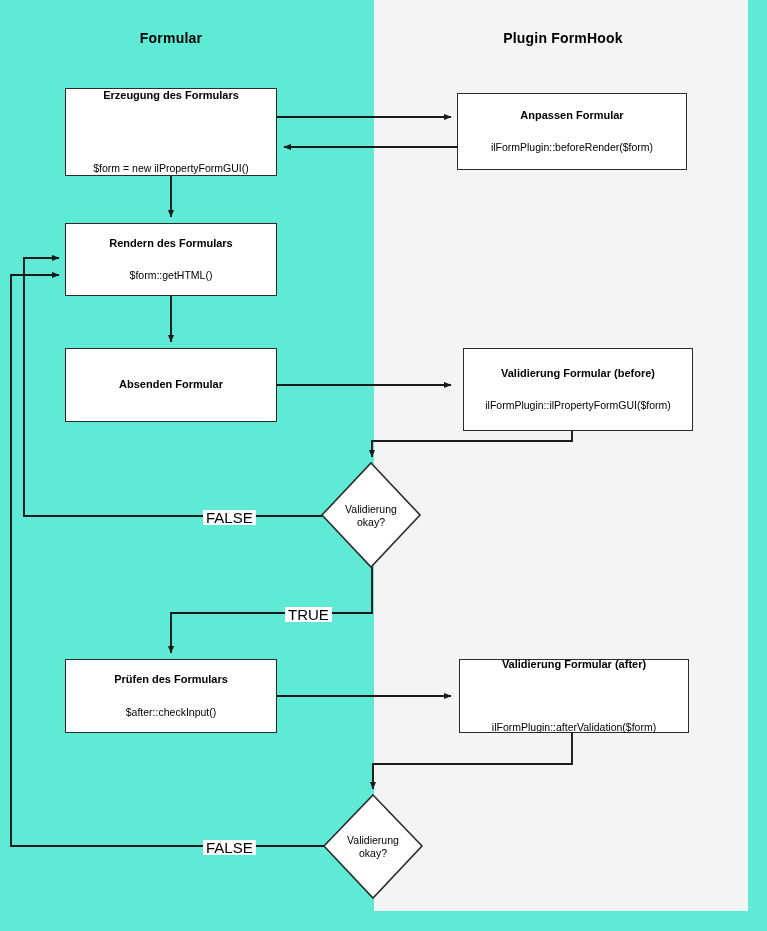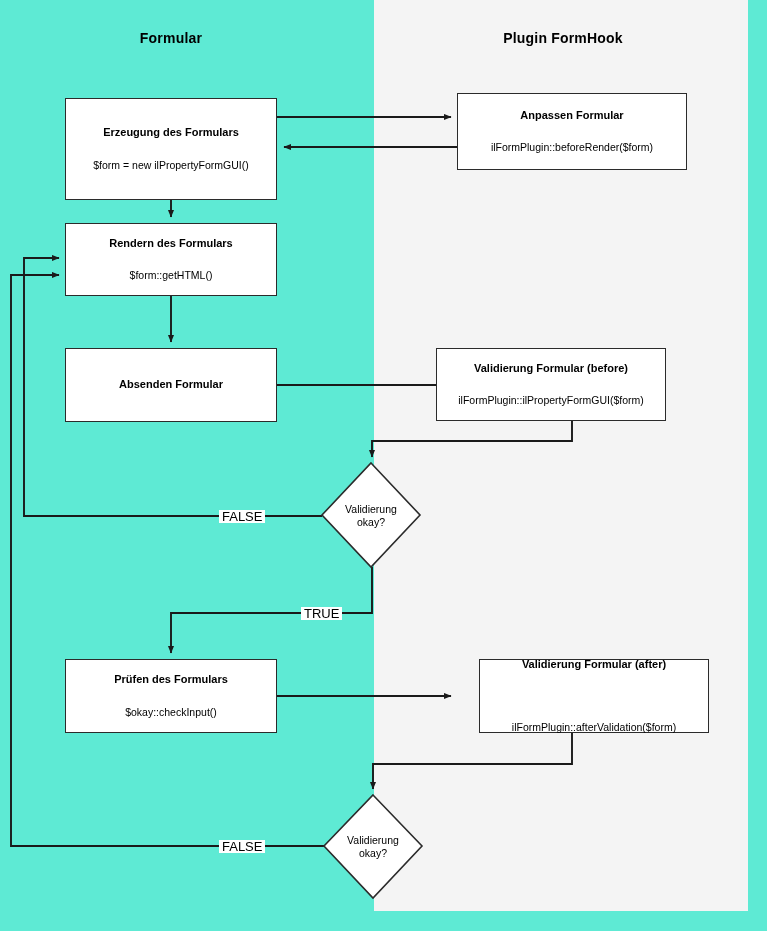--- a/index.html
+++ b/index.html
@@ -61,26 +61,25 @@
   .diamond-label {
     position: absolute;
     font-size: 10.5px;
     line-height: 1.22;
     text-align: center;
     white-space: nowrap;
     pointer-events: none;
   }
   .edge-label {
     position: absolute;
-    font-size: 13px;
+    font-size: 15px;
     background: #ffffff;
     padding: 0 3px;
     line-height: 1;
     white-space: nowrap;
-    margin-left: 16px;
   }
   svg.wires {
     position: absolute;
     left: 0;
     top: 0;
     width: 767px;
     height: 931px;
     pointer-events: none;
   }
   svg.wires path, svg.wires line, svg.wires polygon {
@@ -143,48 +142,48 @@
     <div>Validierung</div>
     <div>okay?</div>
   </div>
 
   <div class="edge-label" style="left:203px; top:510px;">FALSE</div>
 
   <div class="edge-label" style="left:285px; top:607px;text-align:right;">TRUE</div>
 
   <div class="edge-label" style="left:203px; top:840px;">FALSE</div>
 
-  <div class="node-box" style="left:65px; top:98px; width:212px; height:102px;">
+  <div class="node-box" style="left:65px; top:88px; width:212px; height:88px;justify-content:space-between;">
     <div class="node-title">Erzeugung des Formulars</div>
     <div class="node-sub">$form = new ilPropertyFormGUI()</div>
   </div>
 
   <div class="node-box" style="left:457px; top:93px; width:230px; height:77px;">
     <div class="node-title">Anpassen Formular</div>
     <div class="node-sub">ilFormPlugin::beforeRender($form)</div>
   </div>
 
   <div class="node-box" style="left:65px; top:223px; width:212px; height:73px;">
     <div class="node-title">Rendern des Formulars</div>
     <div class="node-sub">$form::getHTML()</div>
   </div>
 
   <div class="node-box single" style="left:65px; top:348px; width:212px; height:74px;">
     <div class="node-title">Absenden Formular</div>
 
   </div>
 
-  <div class="node-box" style="left:436px; top:348px; width:230px; height:73px;">
+  <div class="node-box" style="left:463px; top:348px; width:230px; height:83px;">
     <div class="node-title">Validierung Formular (before)</div>
     <div class="node-sub">ilFormPlugin::ilPropertyFormGUI($form)</div>
   </div>
 
   <div class="node-box" style="left:65px; top:659px; width:212px; height:74px;">
     <div class="node-title">Prüfen des Formulars</div>
-    <div class="node-sub">$okay::checkInput()</div>
+    <div class="node-sub">$after::checkInput()</div>
   </div>
 
-  <div class="node-box" style="left:479px; top:659px; width:230px; height:74px;gap:31px;">
+  <div class="node-box" style="left:459px; top:659px; width:230px; height:74px;gap:31px;">
     <div class="node-title">Validierung Formular (after)</div>
     <div class="node-sub">ilFormPlugin::afterValidation($form)</div>
   </div>
 
 </div>
 
 </body></html>

